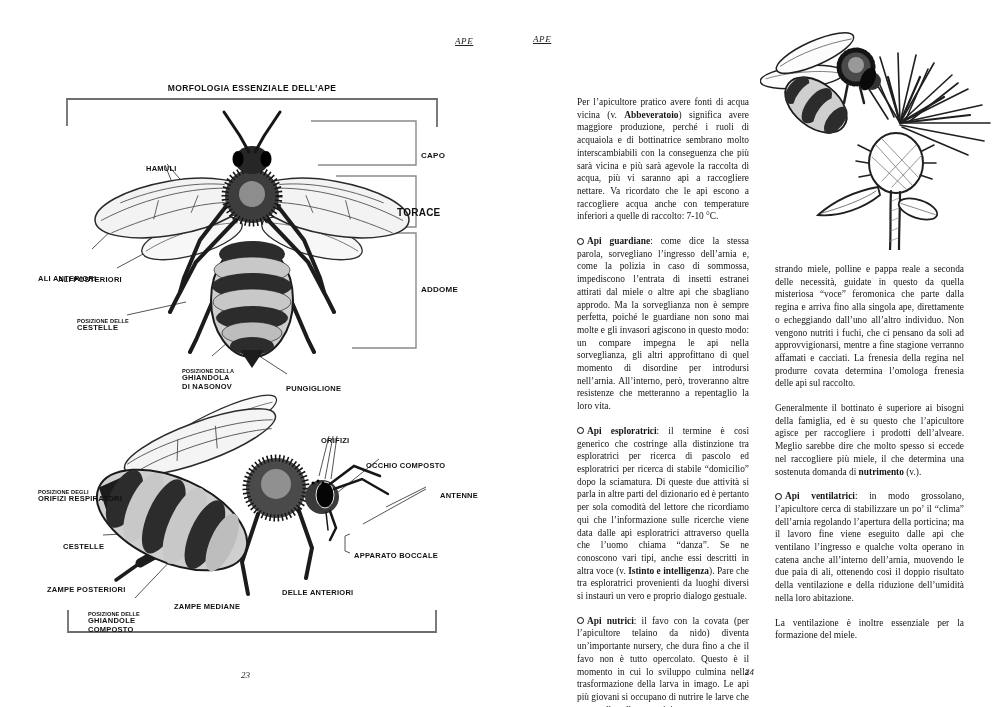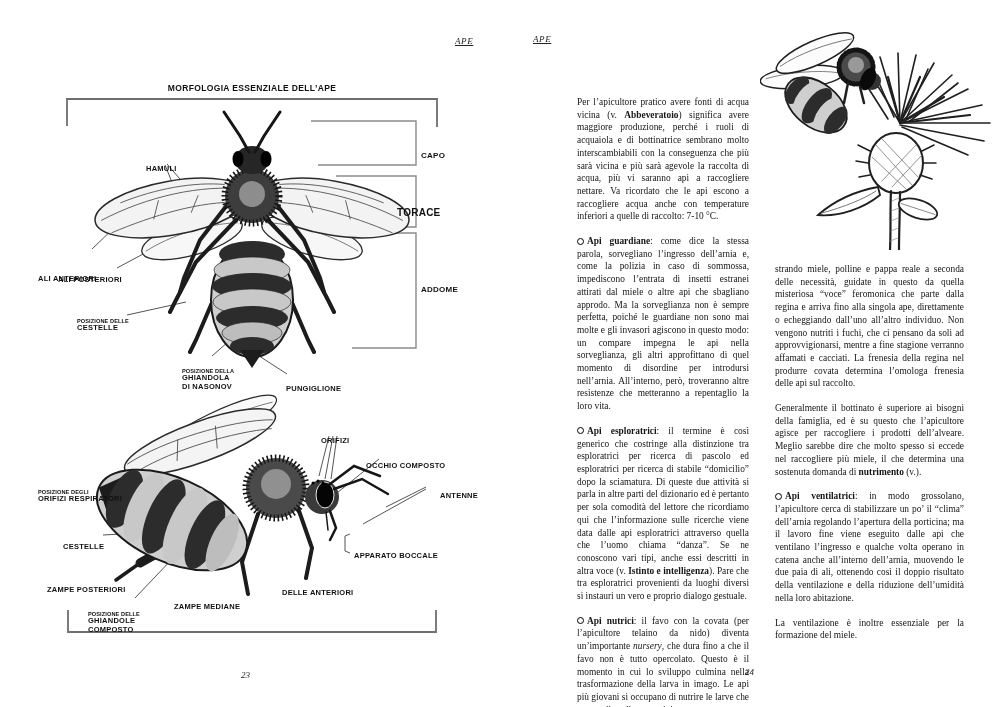--- a/index.html
+++ b/index.html
@@ -13,21 +13,21 @@
   .lbl{position:absolute;font:700 7.5px/1.12 "Liberation Sans",sans-serif;letter-spacing:.25px;color:#111;margin-top:12px;}
   .lbl .tiny{display:block;font-size:5.6px;font-weight:700;letter-spacing:.1px;}
   .lbl .ln{display:block;}
   .fig-title{position:absolute;left:67px;top:84px;width:370px;text-align:center;
              font:700 8.5px/1 "Liberation Sans",sans-serif;letter-spacing:.35px;color:#111;}
   
   .col{position:absolute;font-size:9.4px;line-height:12.7px;text-align:justify;color:#151515;}
   .col p{margin:12px;}
   .col p.gap{margin-top:6px;}
   .b{font-weight:bold}
-  .i{font-style:italic}
+  .i{}
   .ring{display:inline-block;width:5px;height:5px;border:1.6px solid #000;border-radius:50%;
         margin-right:3px;vertical-align:-.5px;}
 </style>
 </head>
 <body>
 
 <div id="spread">
 
   <svg style="position:absolute;left:0;top:0" width="500" height="707" viewBox="0 0 500 707">
 

